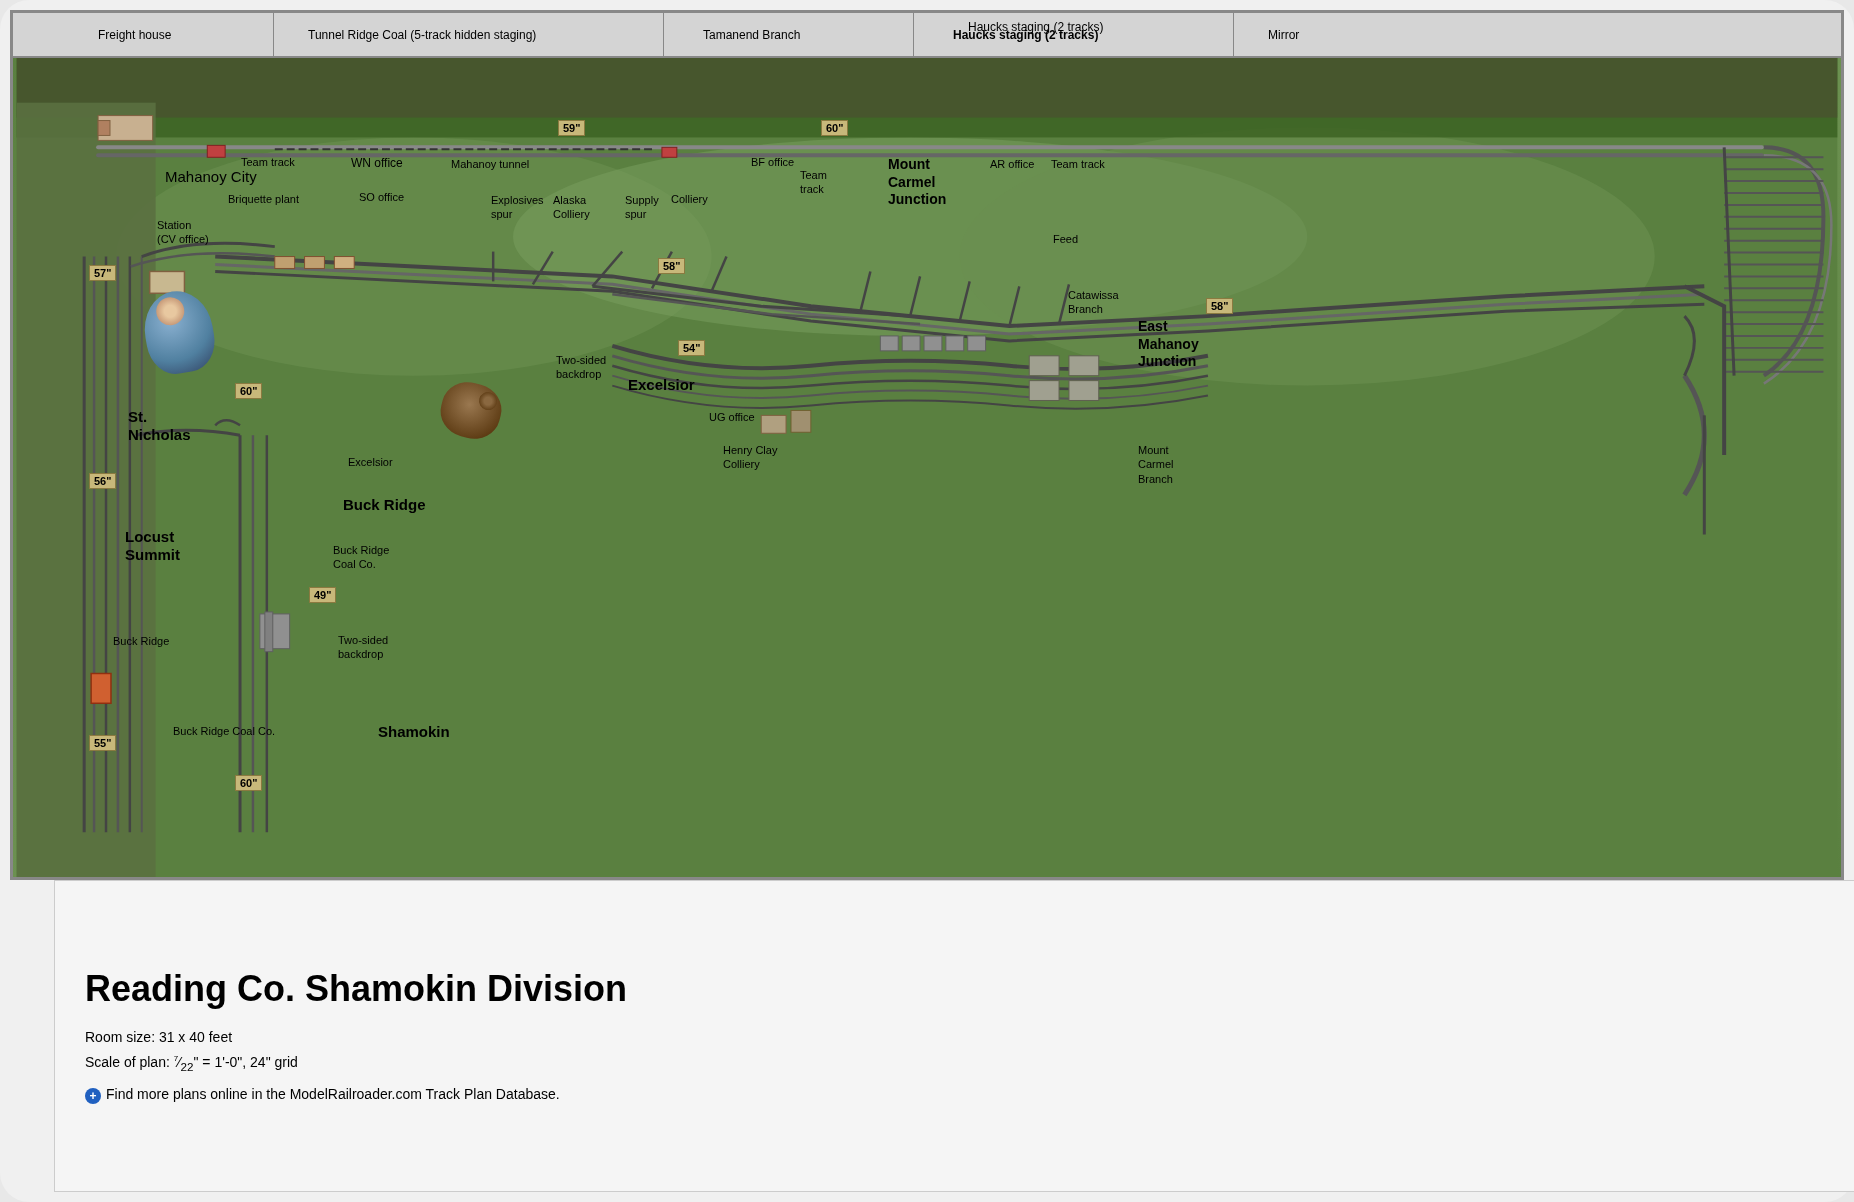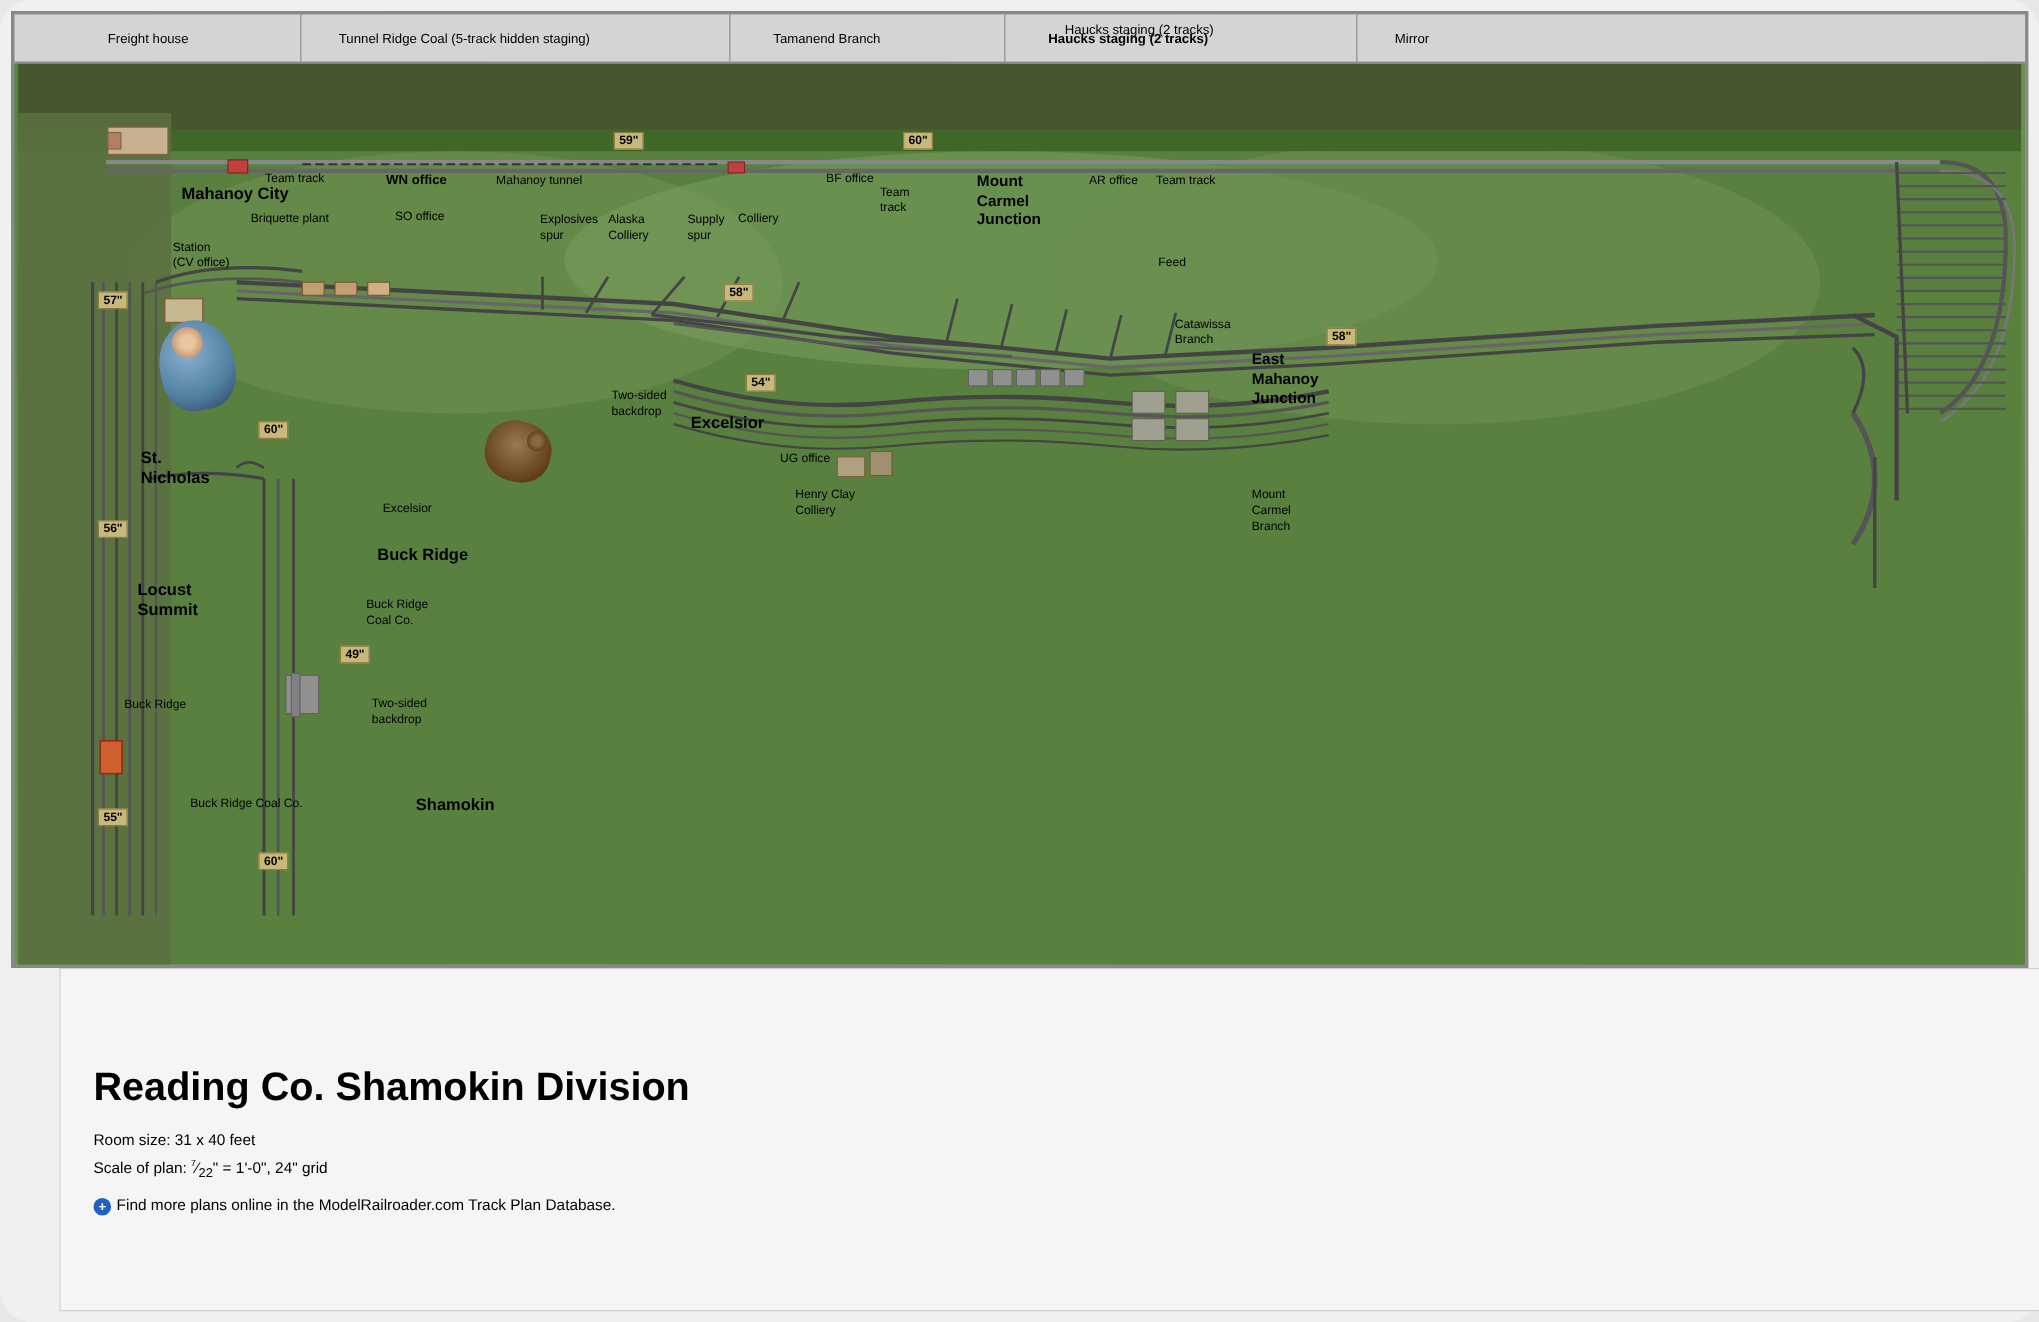--- a/index.html
+++ b/index.html
@@ -56,26 +56,26 @@
     
     .label {
       position: absolute;
       font-size: 11px;
       color: #000;
       white-space: nowrap;
       line-height: 1.2;
     }
 
     .label-bold {
-      font-weight: bold;
+      font-weight: normal;
     }
 
     .label-large {
       font-size: 14px;
-      font-weight: bold;
+      font-weight: normal;
     }
 
     
     .dimension-box {
       position: absolute;
       background: #c8b87a;
       border: 1.5px solid #8a7a40;
       padding: 1px 4px;
       font-size: 11px;
       font-weight: bold;

